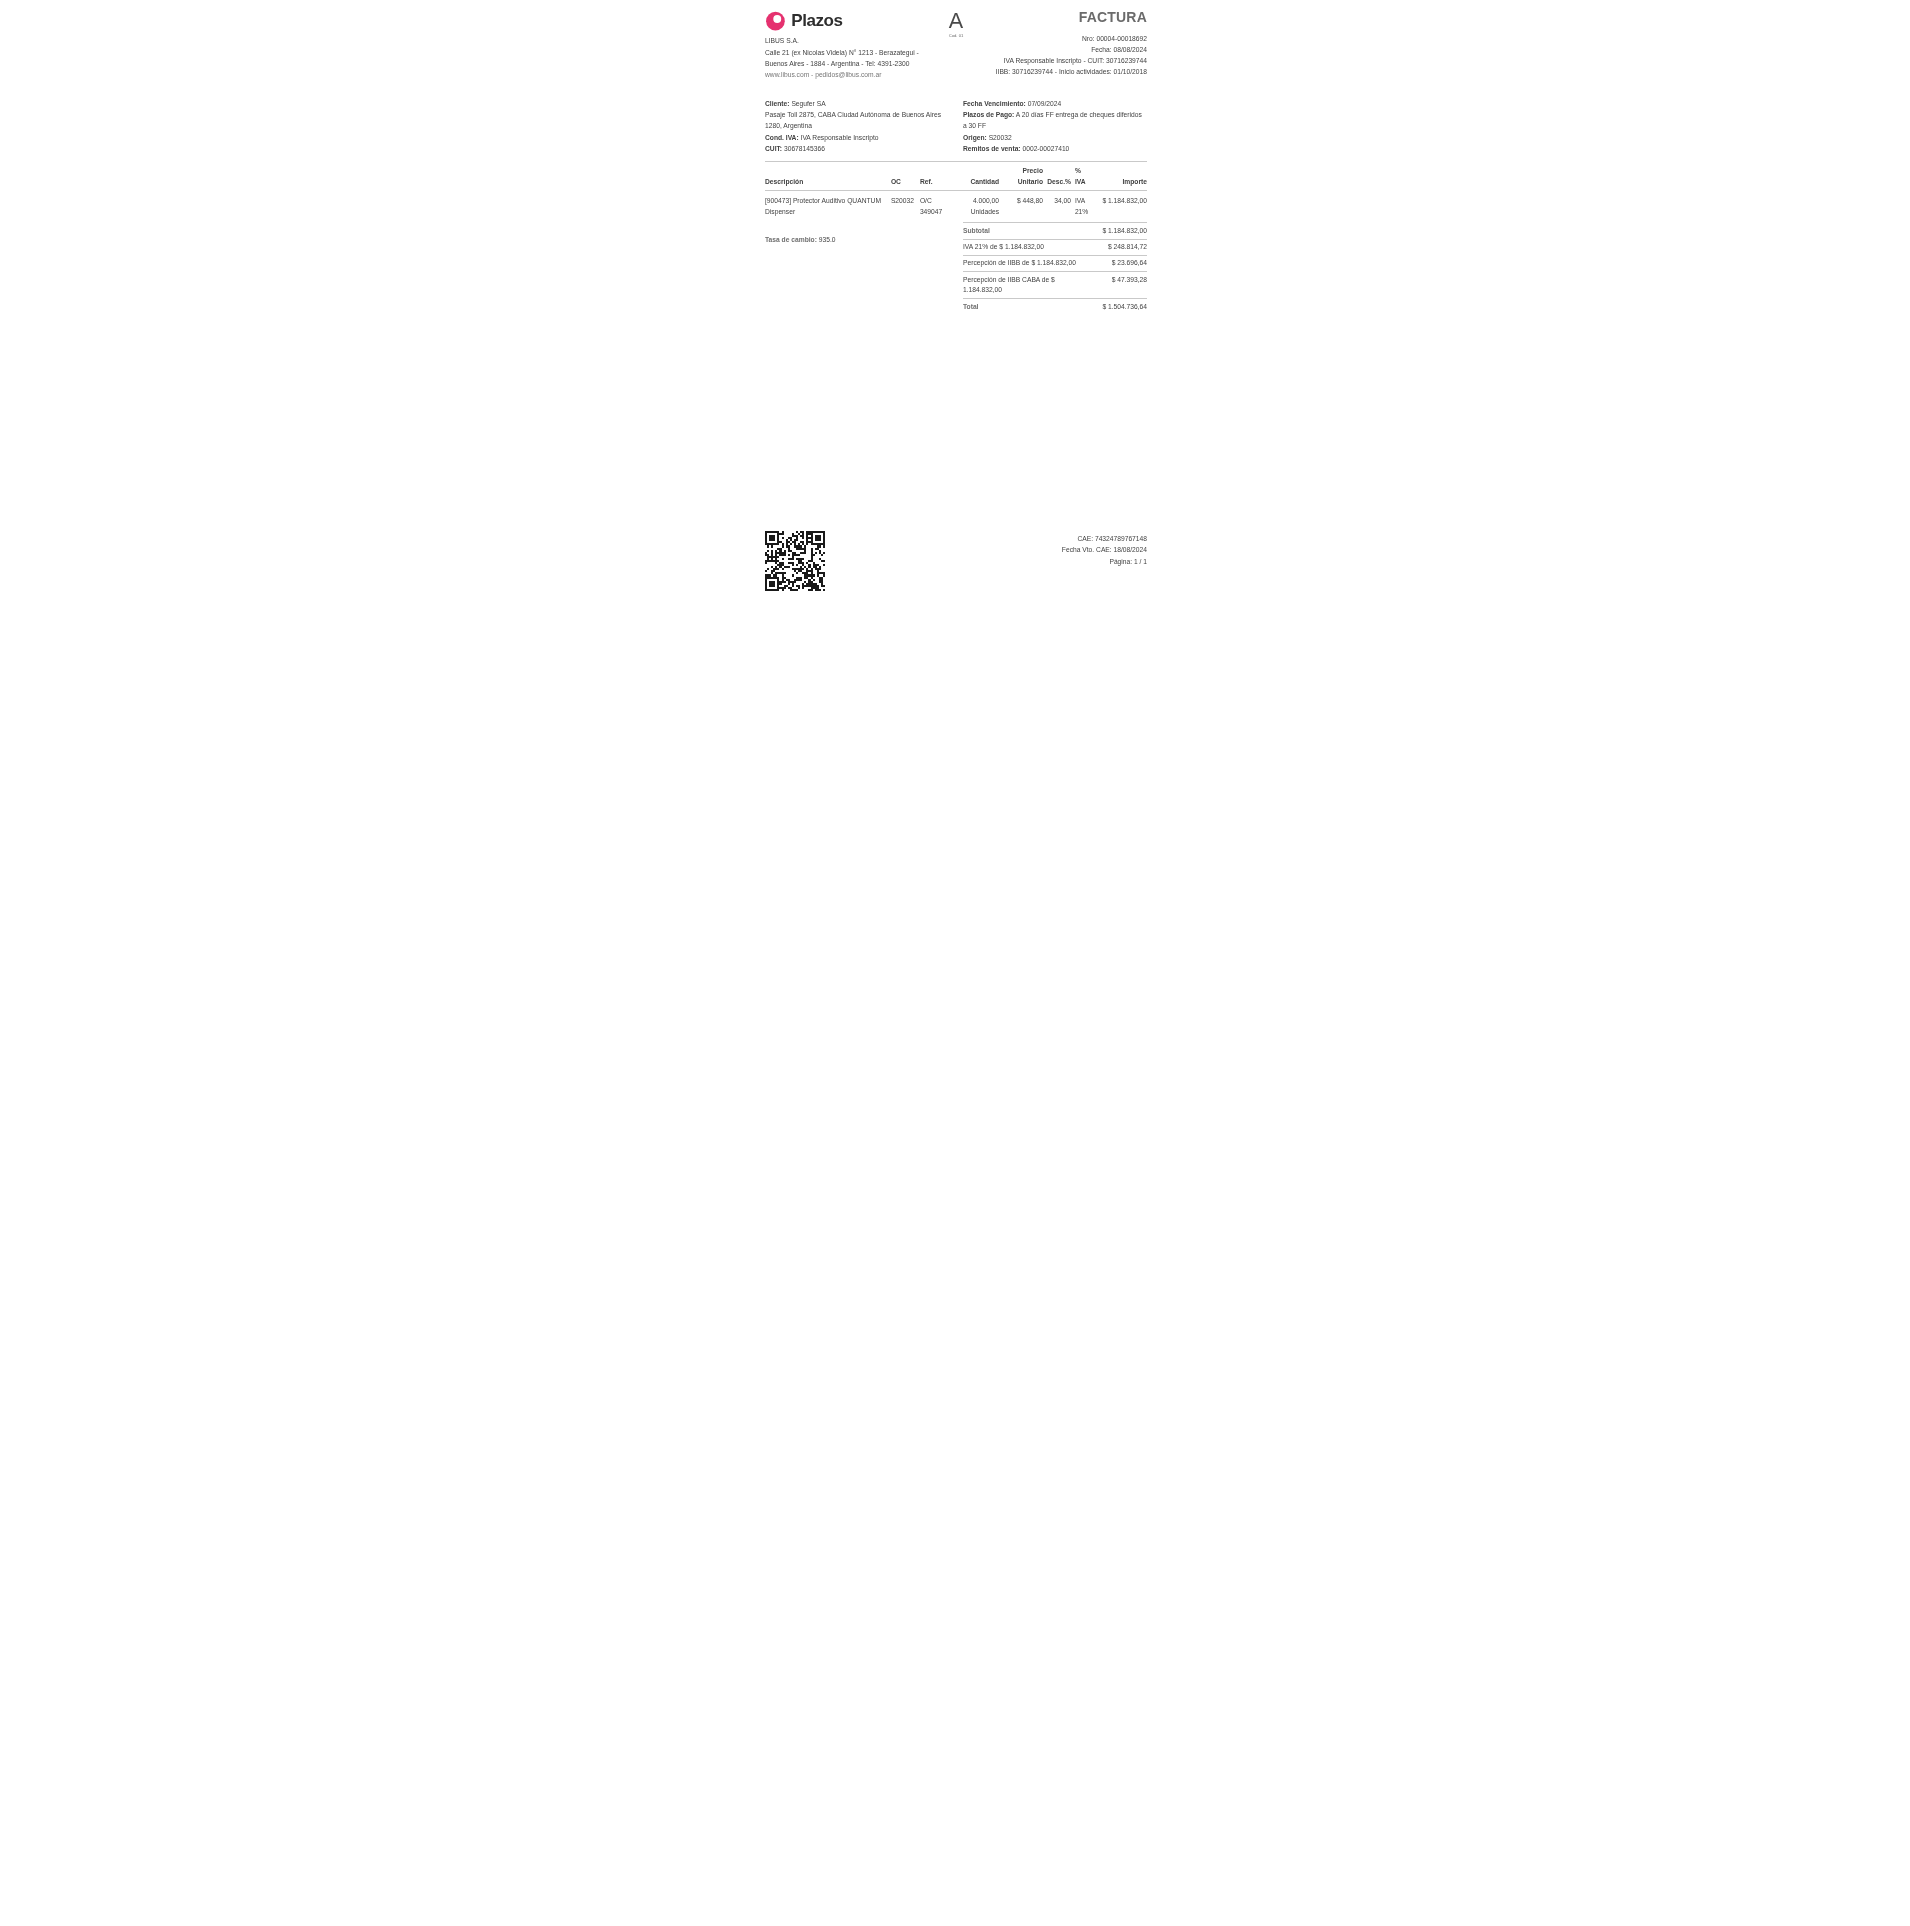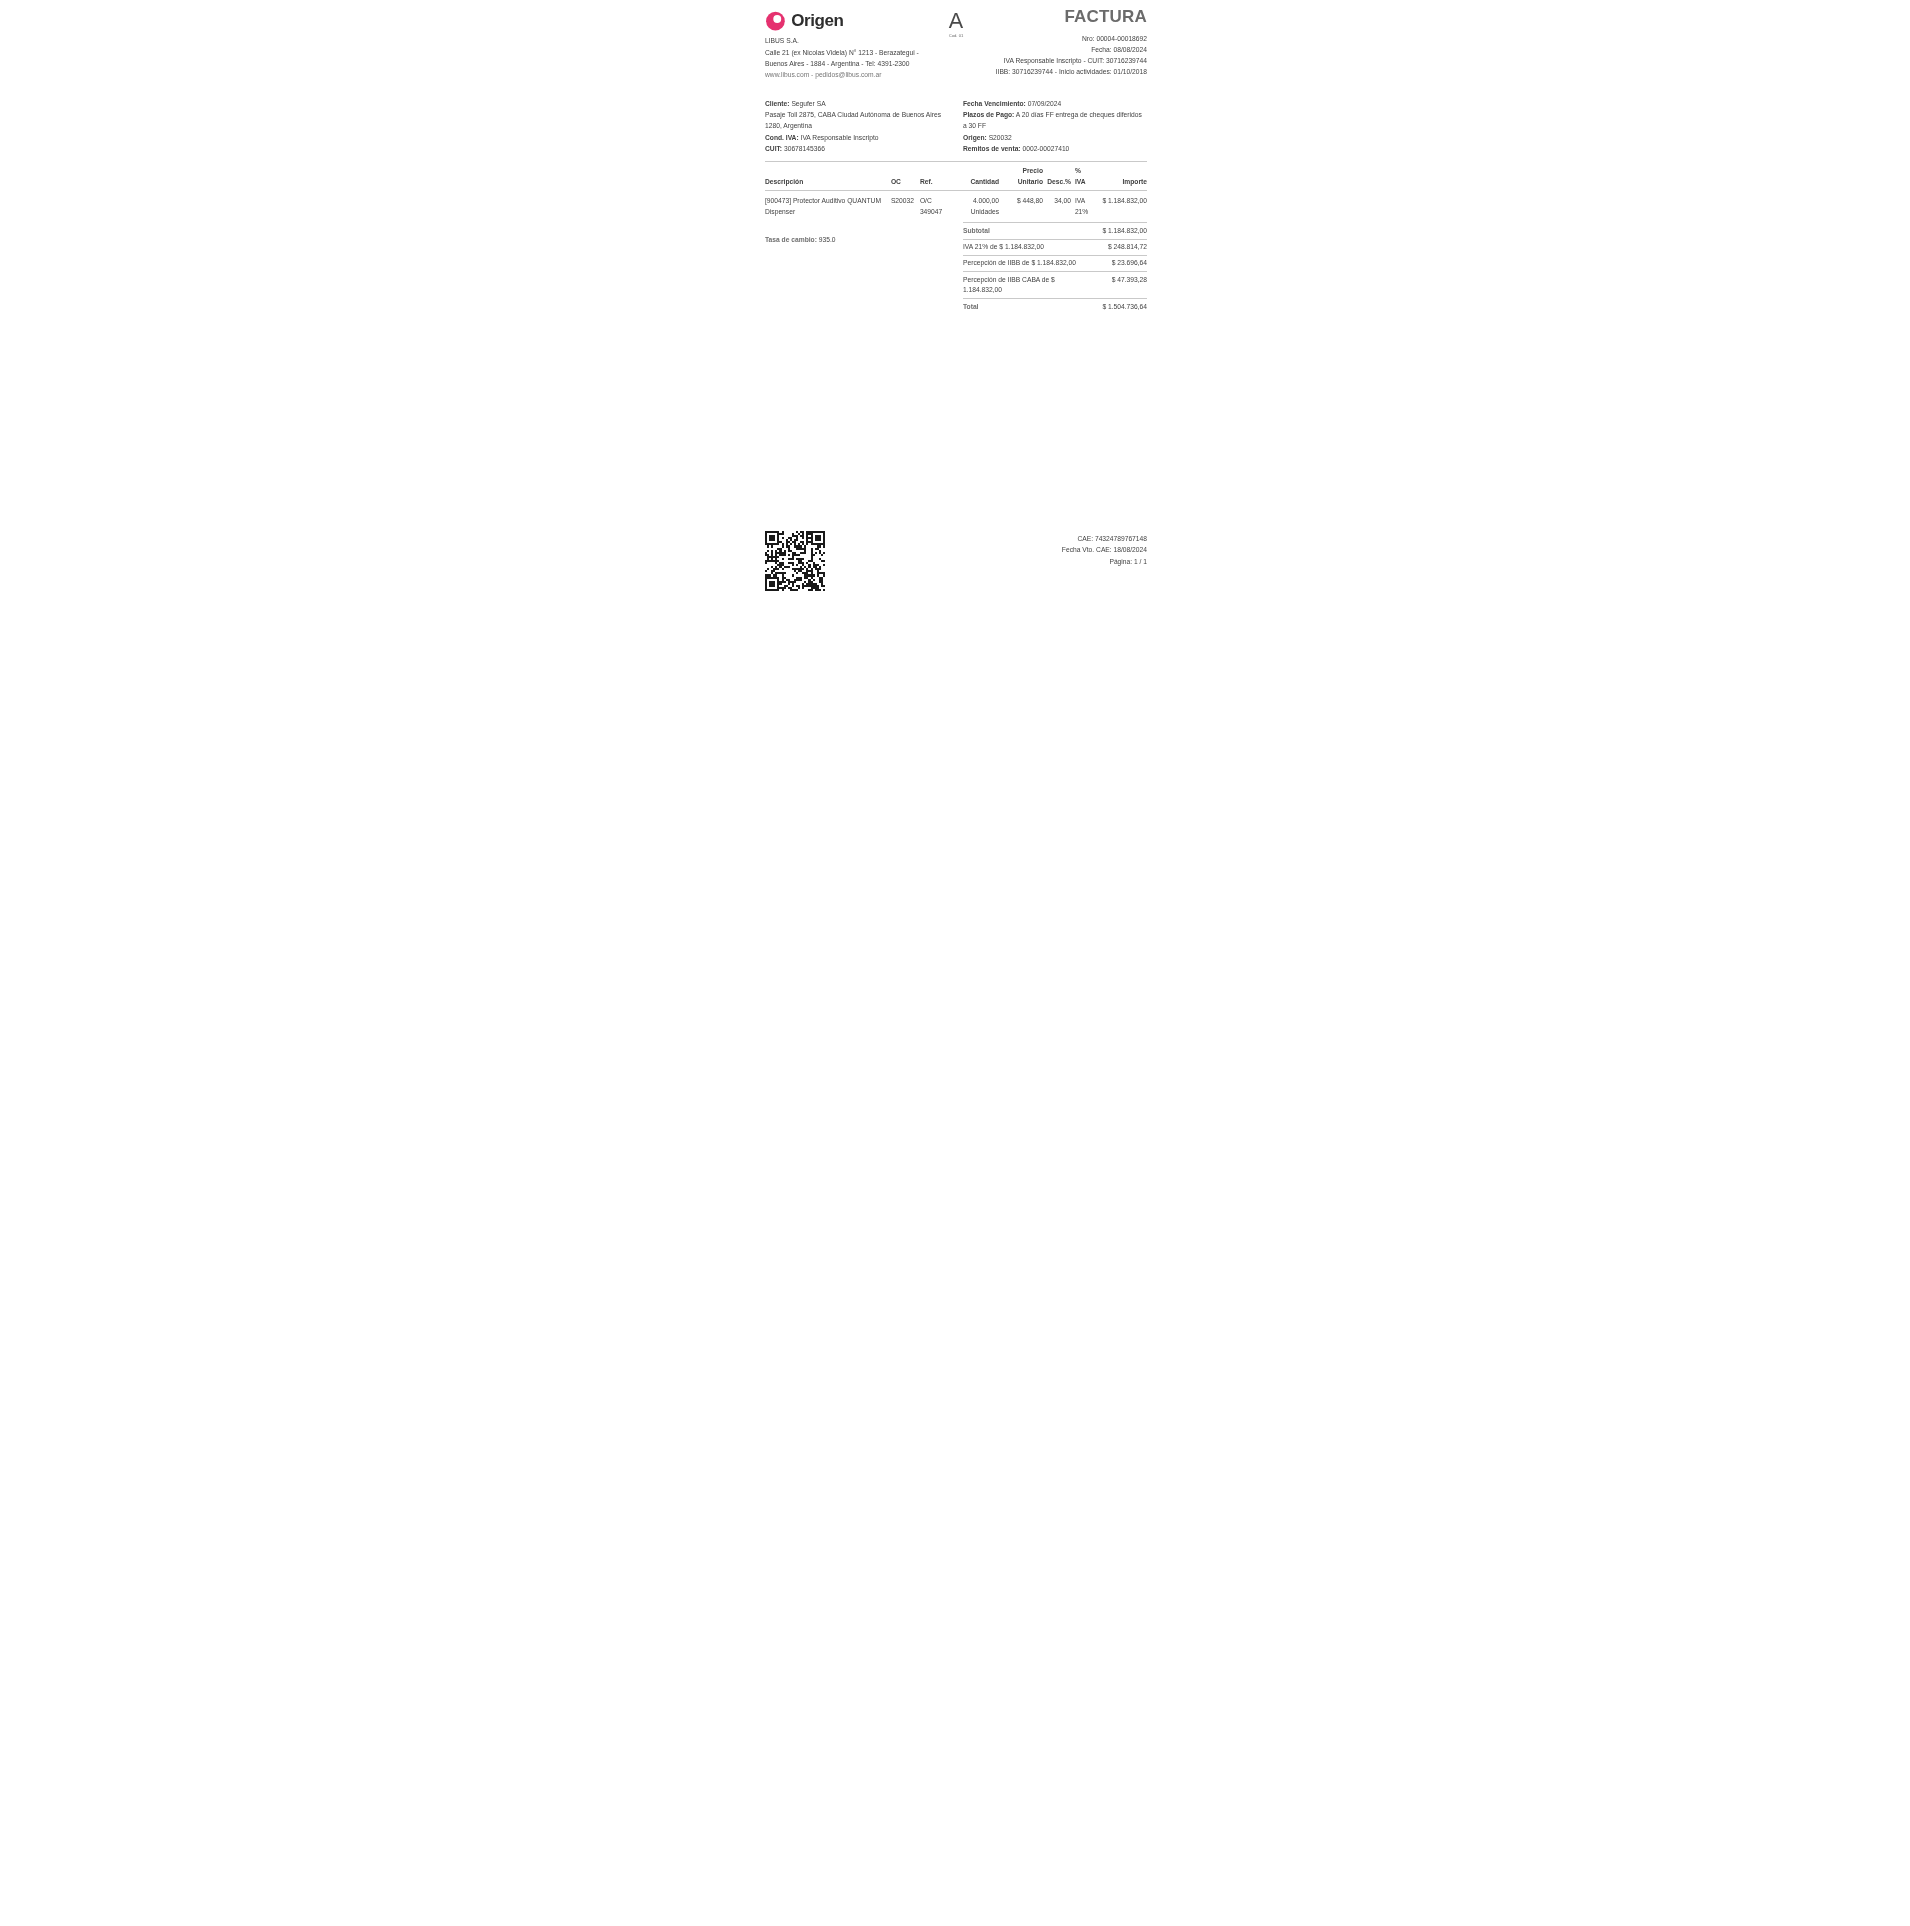--- a/index.html
+++ b/index.html
@@ -14,21 +14,21 @@
   
   .top{display:grid;grid-template-columns:1fr 50px 1fr;align-items:start;}
   .logo{display:flex;align-items:center;gap:4.6px;height:22.3px;}
   .logo-mark{width:21.6px;height:21.6px;flex:0 0 auto;}
   .logo-text{font-size:17px;font-weight:800;color:#2e2e2e;letter-spacing:-0.4px;line-height:21.6px;}
   .company{margin-top:3.1px;max-width:195px;}
   .typecol{text-align:center;}
   .type-letter{font-size:21.6px;line-height:22.3px;font-weight:500;color:#4a4a4a;}
   .type-code{font-size:4.2px;line-height:5px;color:#6f6f6f;margin-top:0.8px;}
   .titlecol{text-align:right;}
-  .doc-title{font-size:17px;line-height:14px;font-weight:700;color:#6b6b6b;letter-spacing:0.2px;margin:0;}
+  .doc-title{font-size:14px;line-height:14px;font-weight:700;color:#6b6b6b;letter-spacing:0.2px;margin:0;}
   .meta{margin-top:8.5px;}
 
   
   .parties{display:grid;grid-template-columns:1fr 184px;column-gap:14px;margin-top:17.7px;}
 
   
   table.items{width:100%;border-collapse:collapse;margin-top:7px;line-height:10.8px;table-layout:fixed;}
   .items th{border-top:0.4px solid #c9c9c9;border-bottom:0.4px solid #c9c9c9;vertical-align:bottom;
             padding:3.9px 0 3.1px;font-weight:700;text-align:left;}
   .items td{vertical-align:top;padding:4.6px 0 0;}
@@ -57,21 +57,21 @@
 
 <div class="page">
 
   <div class="top">
     <div class="brandcol">
       <div class="logo">
         <svg class="logo-mark" viewBox="0 0 60 60">
           <circle cx="29" cy="31" r="26" fill="#e5316f"></circle>
           <circle cx="34" cy="25" r="11" fill="#ffffff"></circle>
         </svg>
-        <span class="logo-text">Origen</span>
+        <span class="logo-text">Plazos</span>
       </div>
       <div class="company">
         <div>LIBUS S.A.</div>
         <div>Calle 21 (ex Nicolas Videla) N° 1213 - Berazategui - Buenos Aires - 1884 - Argentina - Tel: 4391-2300</div>
         <div class="muted">www.libus.com - pedidos@libus.com.ar</div>
       </div>
     </div>
 
     <div class="typecol">
       <div class="type-letter">A</div>

